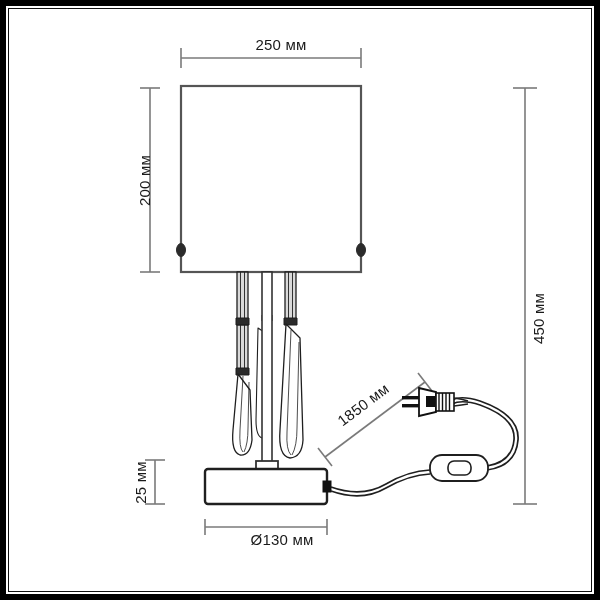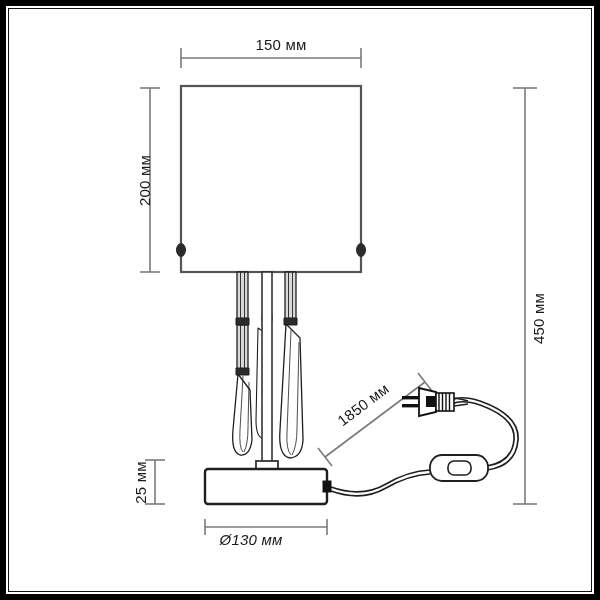--- a/index.html
+++ b/index.html
@@ -175,27 +175,27 @@
       <line x1="442.5" y1="393" x2="442.5" y2="411" stroke="#111111" stroke-width="1.4"></line>
       <line x1="446" y1="393" x2="446" y2="411" stroke="#111111" stroke-width="1.4"></line>
       <line x1="449.5" y1="393" x2="449.5" y2="411" stroke="#111111" stroke-width="1.4"></line>
 
       <path d="M454 398 Q462 399 468 401" fill="none" stroke="#1f1f1f" stroke-width="1.7"></path>
       <path d="M454 406 Q462 405 468 404" fill="none" stroke="#1f1f1f" stroke-width="1.7"></path>
     </g>
 
   </svg>
 
-  <div class="dim-label lbl-center" style="left:226px; top:36px; width:110px;">150 мм</div>
+  <div class="dim-label lbl-center" style="left:226px; top:36px; width:110px;">250 мм</div>
 
   <div class="dim-label lbl-center rot90" style="left:89px; top:172px; width:110px;">200 мм</div>
 
   <div class="dim-label lbl-center rot90" style="left:85px; top:474px; width:110px;">25 мм</div>
 
   <div class="dim-label lbl-center rot90" style="left:483px; top:310px; width:110px;">450 мм</div>
 
-  <div class="dim-label lbl-center" style="left:196px; top:531px; width:110px;font-style:italic;">Ø130 мм</div>
+  <div class="dim-label lbl-center" style="left:227px; top:531px; width:110px;">Ø130 мм</div>
 
   <div class="dim-label lbl-center rot-diag" style="left:318px; top:396px; width:90px;">1850 мм</div>
 
   <div id="inner-frame"></div>
   <div id="outer-frame"></div>
 </div>
 
 </body></html>

